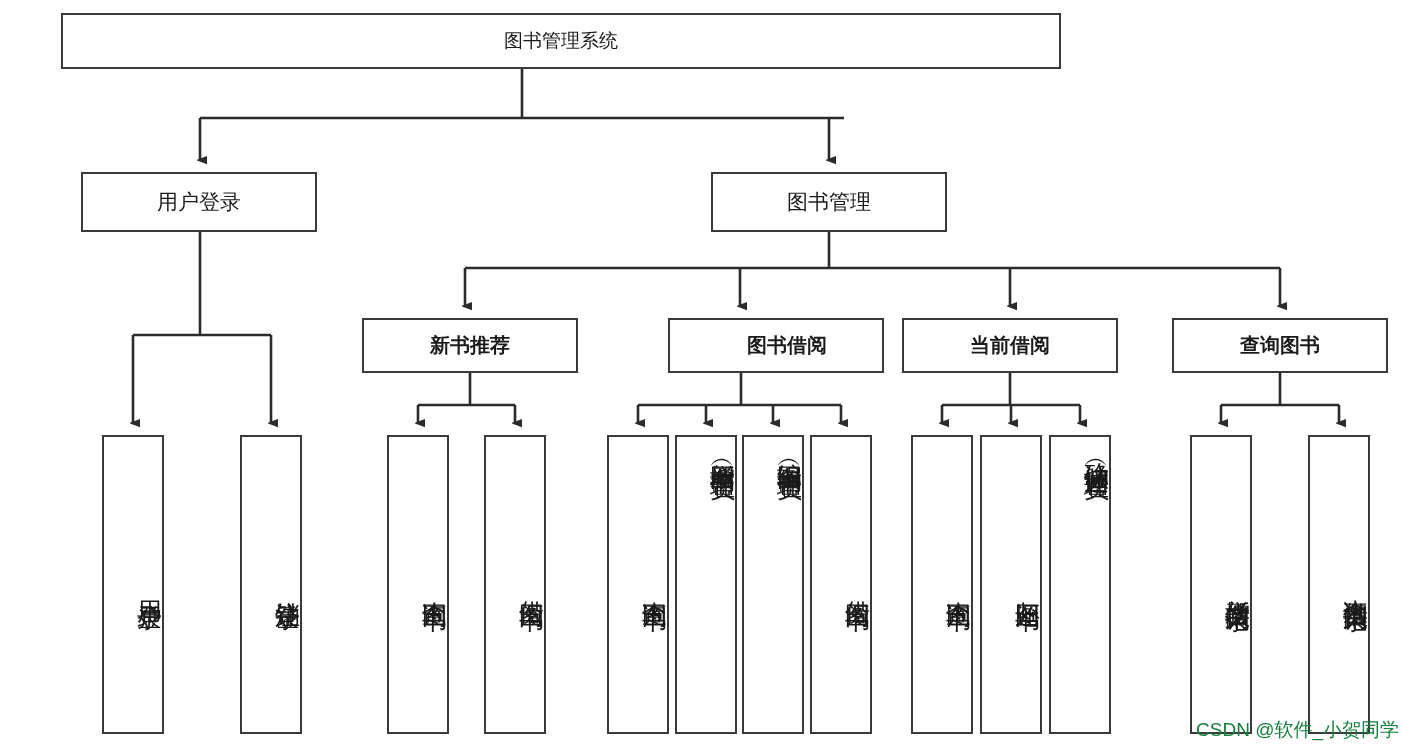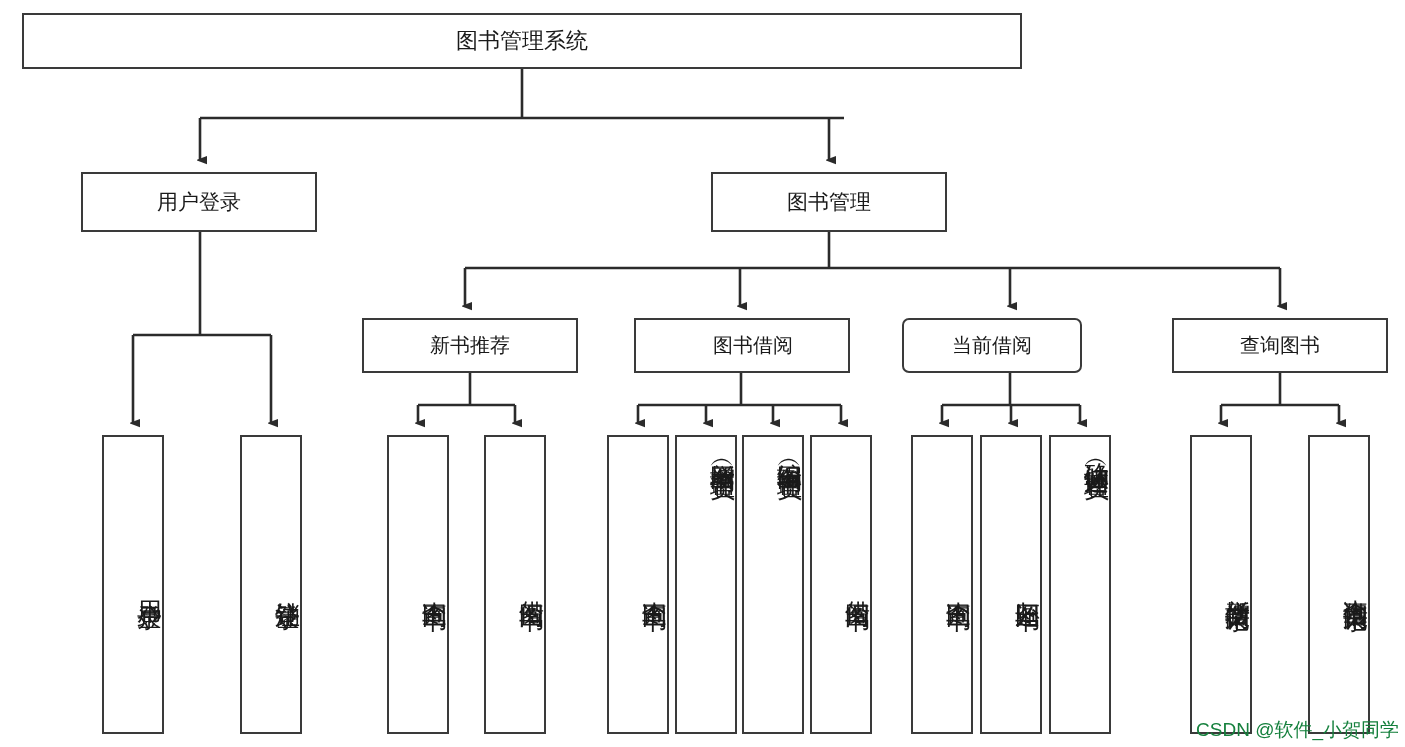--- a/index.html
+++ b/index.html
@@ -30,27 +30,29 @@
     box-sizing: border-box;
     border: 2px solid #3a3a3a;
     background: #ffffff;
     color: #1a1a1a;
     display: flex;
     align-items: center;
     justify-content: center;
     z-index: 2;
   }
   .node-root {
-    font-size: 22px;
+    font-size: 19px;
+    margin-left: 39px;
   }
   .node-l2 {
     font-size: 21px;
   }
   .node-l3 {
     font-size: 20px;
+    font-weight: bold;
   }
   
   .node-leaf {
     font-size: 25px;
     writing-mode: vertical-rl;
     text-orientation: upright;
     letter-spacing: 2px;
     line-height: 1;
     padding: 6px 0;
     align-items: flex-start;
@@ -136,24 +138,24 @@
   <div class="node node-l2" style="left:81px; top:172px; width:236px; height:60px;">
     <span>用户登录</span>
   </div>
   <div class="node node-l2" style="left:711px; top:172px; width:236px; height:60px;">
     <span>图书管理</span>
   </div>
 
   <div class="node node-l3" style="left:362px; top:318px; width:216px; height:55px;">
     <span>新书推荐</span>
   </div>
-  <div class="node node-l3" style="left:634px; top:318px; width:216px; height:55px;padding-left:22px;">
+  <div class="node node-l3" style="left:668px; top:318px; width:216px; height:55px;padding-left:22px;">
     <span>图书借阅</span>
   </div>
-  <div class="node node-l3" style="left:902px; top:318px; width:180px; height:55px;border-radius:7px;">
+  <div class="node node-l3" style="left:902px; top:318px; width:216px; height:55px;">
     <span>当前借阅</span>
   </div>
   <div class="node node-l3" style="left:1172px; top:318px; width:216px; height:55px;">
     <span>查询图书</span>
   </div>
 
   <div class="node node-leaf" style="left:102px; top:435px; width:62px; height:299px;">
     <span class="vtext">用户登录</span>
   </div>
   <div class="node node-leaf" style="left:240px; top:435px; width:62px; height:299px;">

